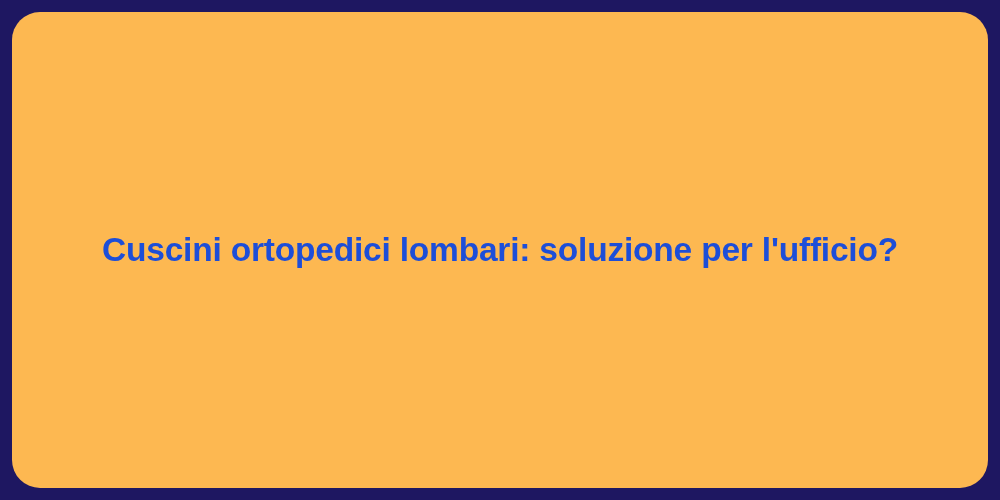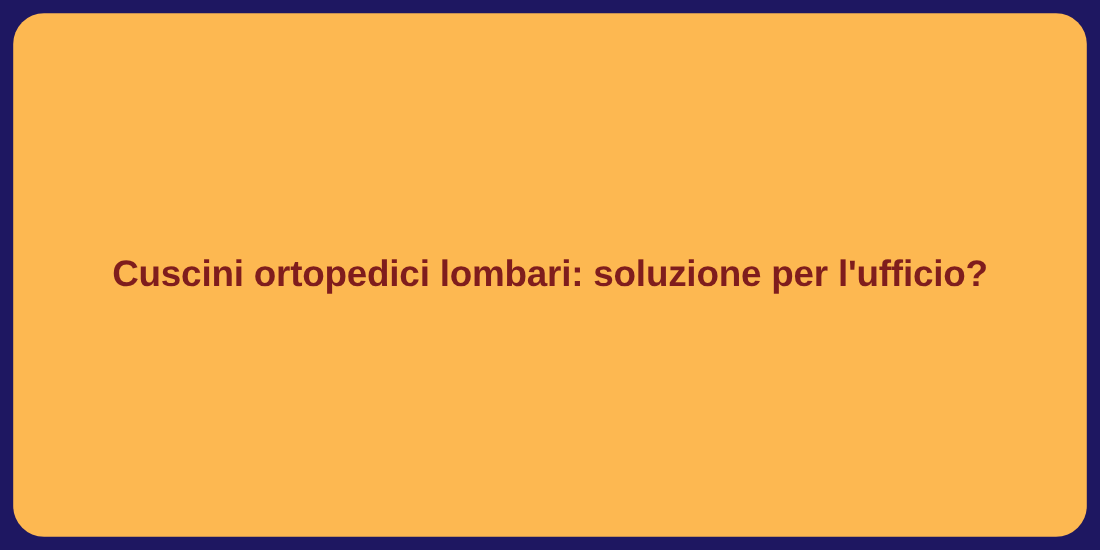--- a/index.html
+++ b/index.html
@@ -34,21 +34,21 @@
     overflow: hidden;
   }
   .title {
     margin: 0;
     padding: 0 40px;
     font-family: "Liberation Sans", sans-serif;
     font-size: 33.5px;
     font-weight: bold;
     line-height: 1.25;
     letter-spacing: -0.2px;
-    color: #7f1d1d;
+    color: #1d4ed8;
     text-align: right;
     white-space: nowrap;
   }
 </style>
 </head>
 <body>
 
 <div class="stage">
   <div class="card">
     <h1 class="title">Cuscini ortopedici lombari: soluzione per l'ufficio?</h1>

